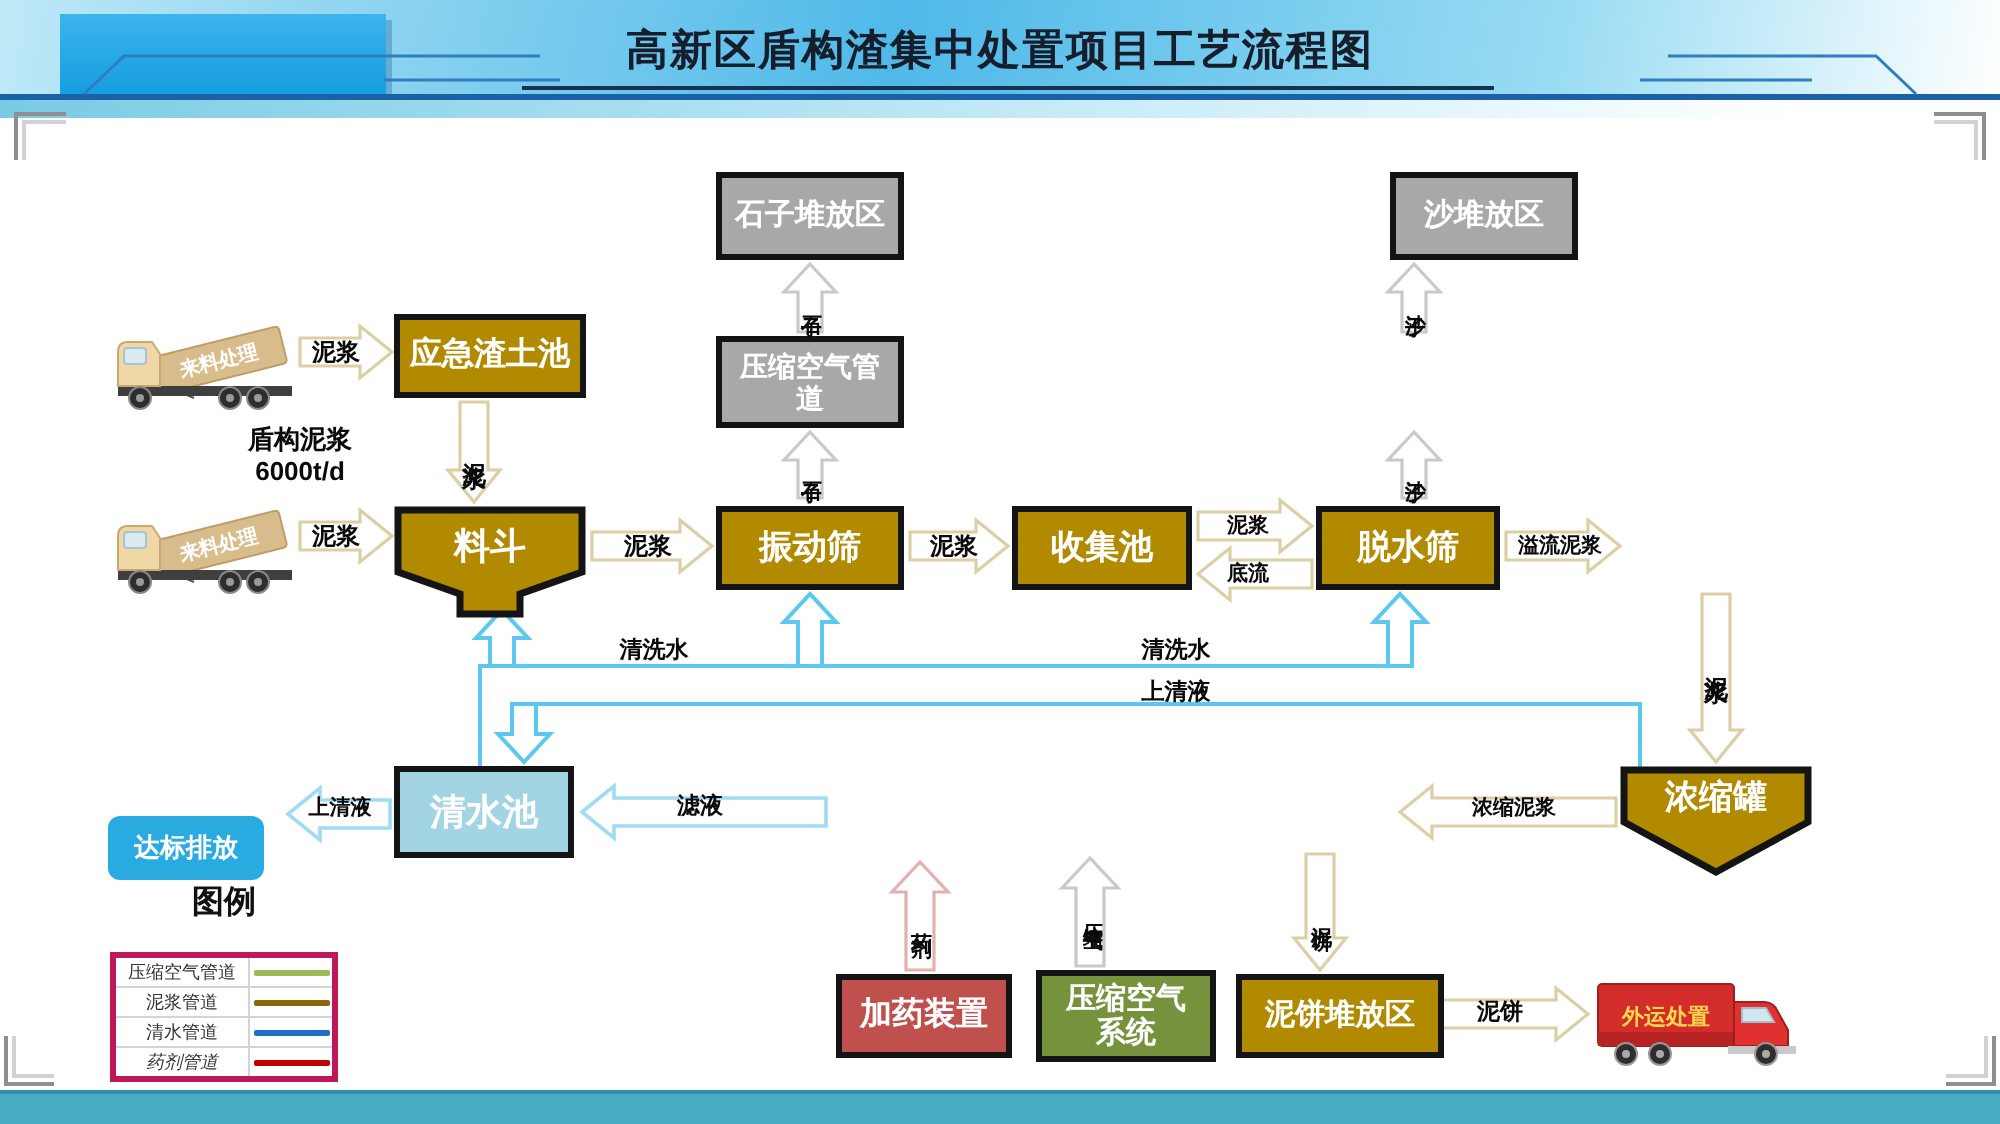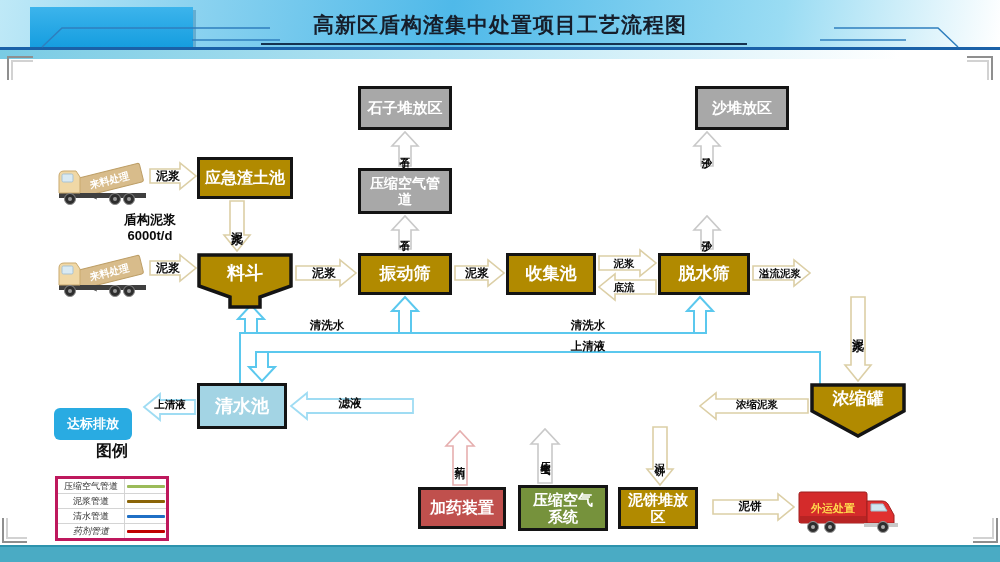--- a/index.html
+++ b/index.html
@@ -131,21 +131,21 @@
   <div class="box gray" style="left:358px;top:168px;width:94px;height:46px;font-size:14px;padding:0 3px;">压缩空气管道</div>
   <div class="box gold" style="left:197px;top:157px;width:96px;height:42px;font-size:16px;">应急渣土池</div>
   <div class="box plain" style="left:197px;top:255px;width:96px;height:36px;font-size:18px;color:#fff;">料斗</div>
   <div class="box gold" style="left:358px;top:253px;width:94px;height:42px;font-size:17px;">振动筛</div>
   <div class="box gold" style="left:506px;top:253px;width:90px;height:42px;font-size:17px;">收集池</div>
   <div class="box gold" style="left:658px;top:253px;width:92px;height:42px;font-size:17px;">脱水筛</div>
   <div class="box water" style="left:197px;top:383px;width:90px;height:46px;font-size:18px;">清水池</div>
   <div class="box plain" style="left:812px;top:386px;width:92px;height:26px;font-size:17px;color:#fff;">浓缩罐</div>
   <div class="box red" style="left:418px;top:487px;width:88px;height:42px;font-size:16px;">加药装置</div>
   <div class="box green" style="left:518px;top:485px;width:90px;height:46px;font-size:15px;padding:12px 6px;">压缩空气系统</div>
-  <div class="box gold" style="left:618px;top:487px;width:80px;height:42px;font-size:15px;">泥饼堆放区</div>
+  <div class="box gold" style="left:618px;top:487px;width:104px;height:42px;font-size:15px;">泥饼堆放区</div>
   <div class="badge" style="left:54px;top:394px;width:78px;height:32px;margin-top:14px;">达标排放</div>
 
   <div class="flbl" style="left:168px;top:176px;">泥浆</div>
   <div class="flbl" style="left:168px;top:268px;">泥浆</div>
   <div class="flbl v" style="left:237px;top:223px;">泥浆</div>
   <div class="flbl" style="left:324px;top:273px;">泥浆</div>
   <div class="flbl" style="left:477px;top:273px;">泥浆</div>
   <div class="flbl sm" style="left:624px;top:263px;">泥浆</div>
   <div class="flbl sm" style="left:624px;top:287px;">底流</div>
   <div class="flbl sm" style="left:780px;top:273px;">溢流泥浆</div>

